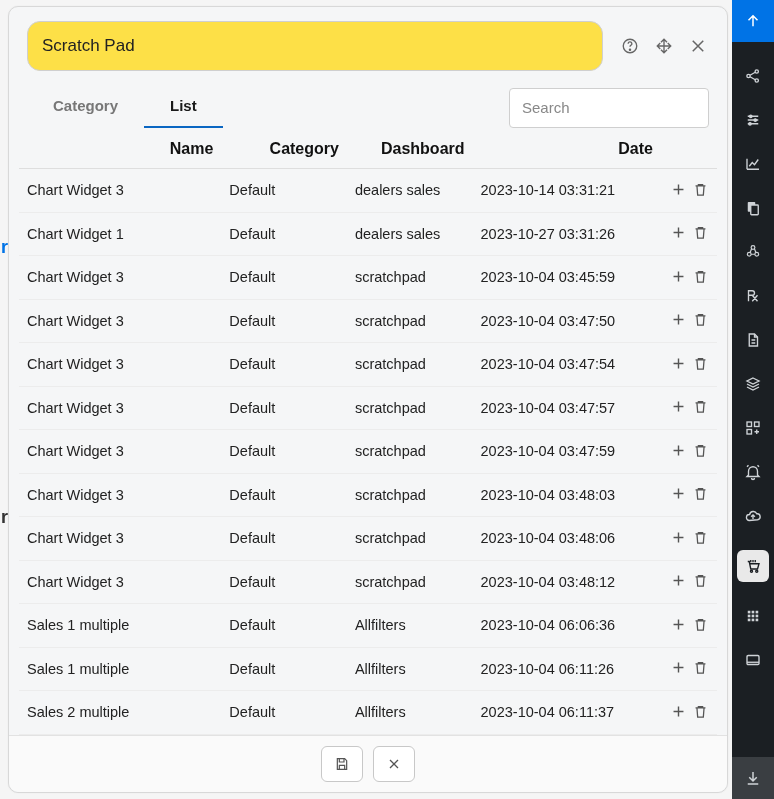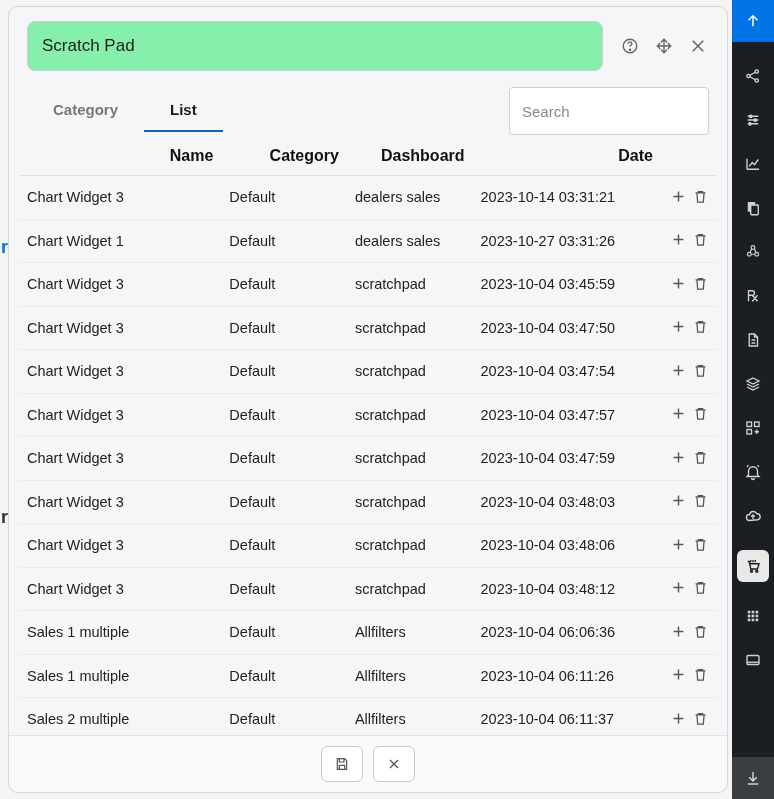--- a/index.html
+++ b/index.html
@@ -7,34 +7,34 @@
   .app { display:flex; width:774px; height:799px; }
   .main-panel {
     flex:1; margin:6px 4px 6px 8px; background:#f5f6f7;
     border:1px solid #d8d8d8; border-radius:10px;
     display:flex; flex-direction:column; box-shadow:0 0 2px rgba(0,0,0,0.05);
     position:relative;
   }
   
   .panel-header { padding:14px 18px 6px 18px; display:flex; align-items:center; }
   .title-input {
-    flex:1; height:50px; border:1px solid #cfcfcf; border-radius:8px;
-    background:#86efac; padding:0 14px; font-size:17px; color:#222;
+    flex:1; height:50px; border:1px solid #cfcfcf; border-radius:13px;
+    background:#fde047; padding:0 14px; font-size:17px; color:#222;
   }
   .header-icons { display:flex; align-items:center; gap:12px; margin-left:16px; color:#555; }
   .icon-btn { width:22px; height:22px; display:flex; align-items:center; justify-content:center; cursor:pointer; }
   .icon-btn svg { width:18px; height:18px; }
   
   .tabs-row { display:flex; align-items:center; padding:10px 18px 0 18px; }
   .tabs { display:flex; }
   .tab { padding:10px 26px 12px 26px; font-size:15px; color:#777; font-weight:600; cursor:pointer; }
   .tab.active { color:#1a1a1a; border-bottom:2px solid #0a66c2; }
   .tabs-spacer { flex:1; }
   .search-input {
-    width:200px; height:48px; border:1px solid #cfcfcf; border-radius:4px; background:#fff;
+    width:200px; height:40px; border:1px solid #cfcfcf; border-radius:4px; background:#fff;
     padding:0 12px; font-size:15px; color:#222;
   }
   .search-input::placeholder { color:#888; }
   
   .table-wrap { flex:1; overflow:auto; padding:0 10px 8px 10px; }
   table { width:100%; border-collapse:collapse; }
   thead th {
     text-align:right; font-size:16px; font-weight:700; color:#111;
     padding:12px 8px 10px 8px; white-space:nowrap;
   }

